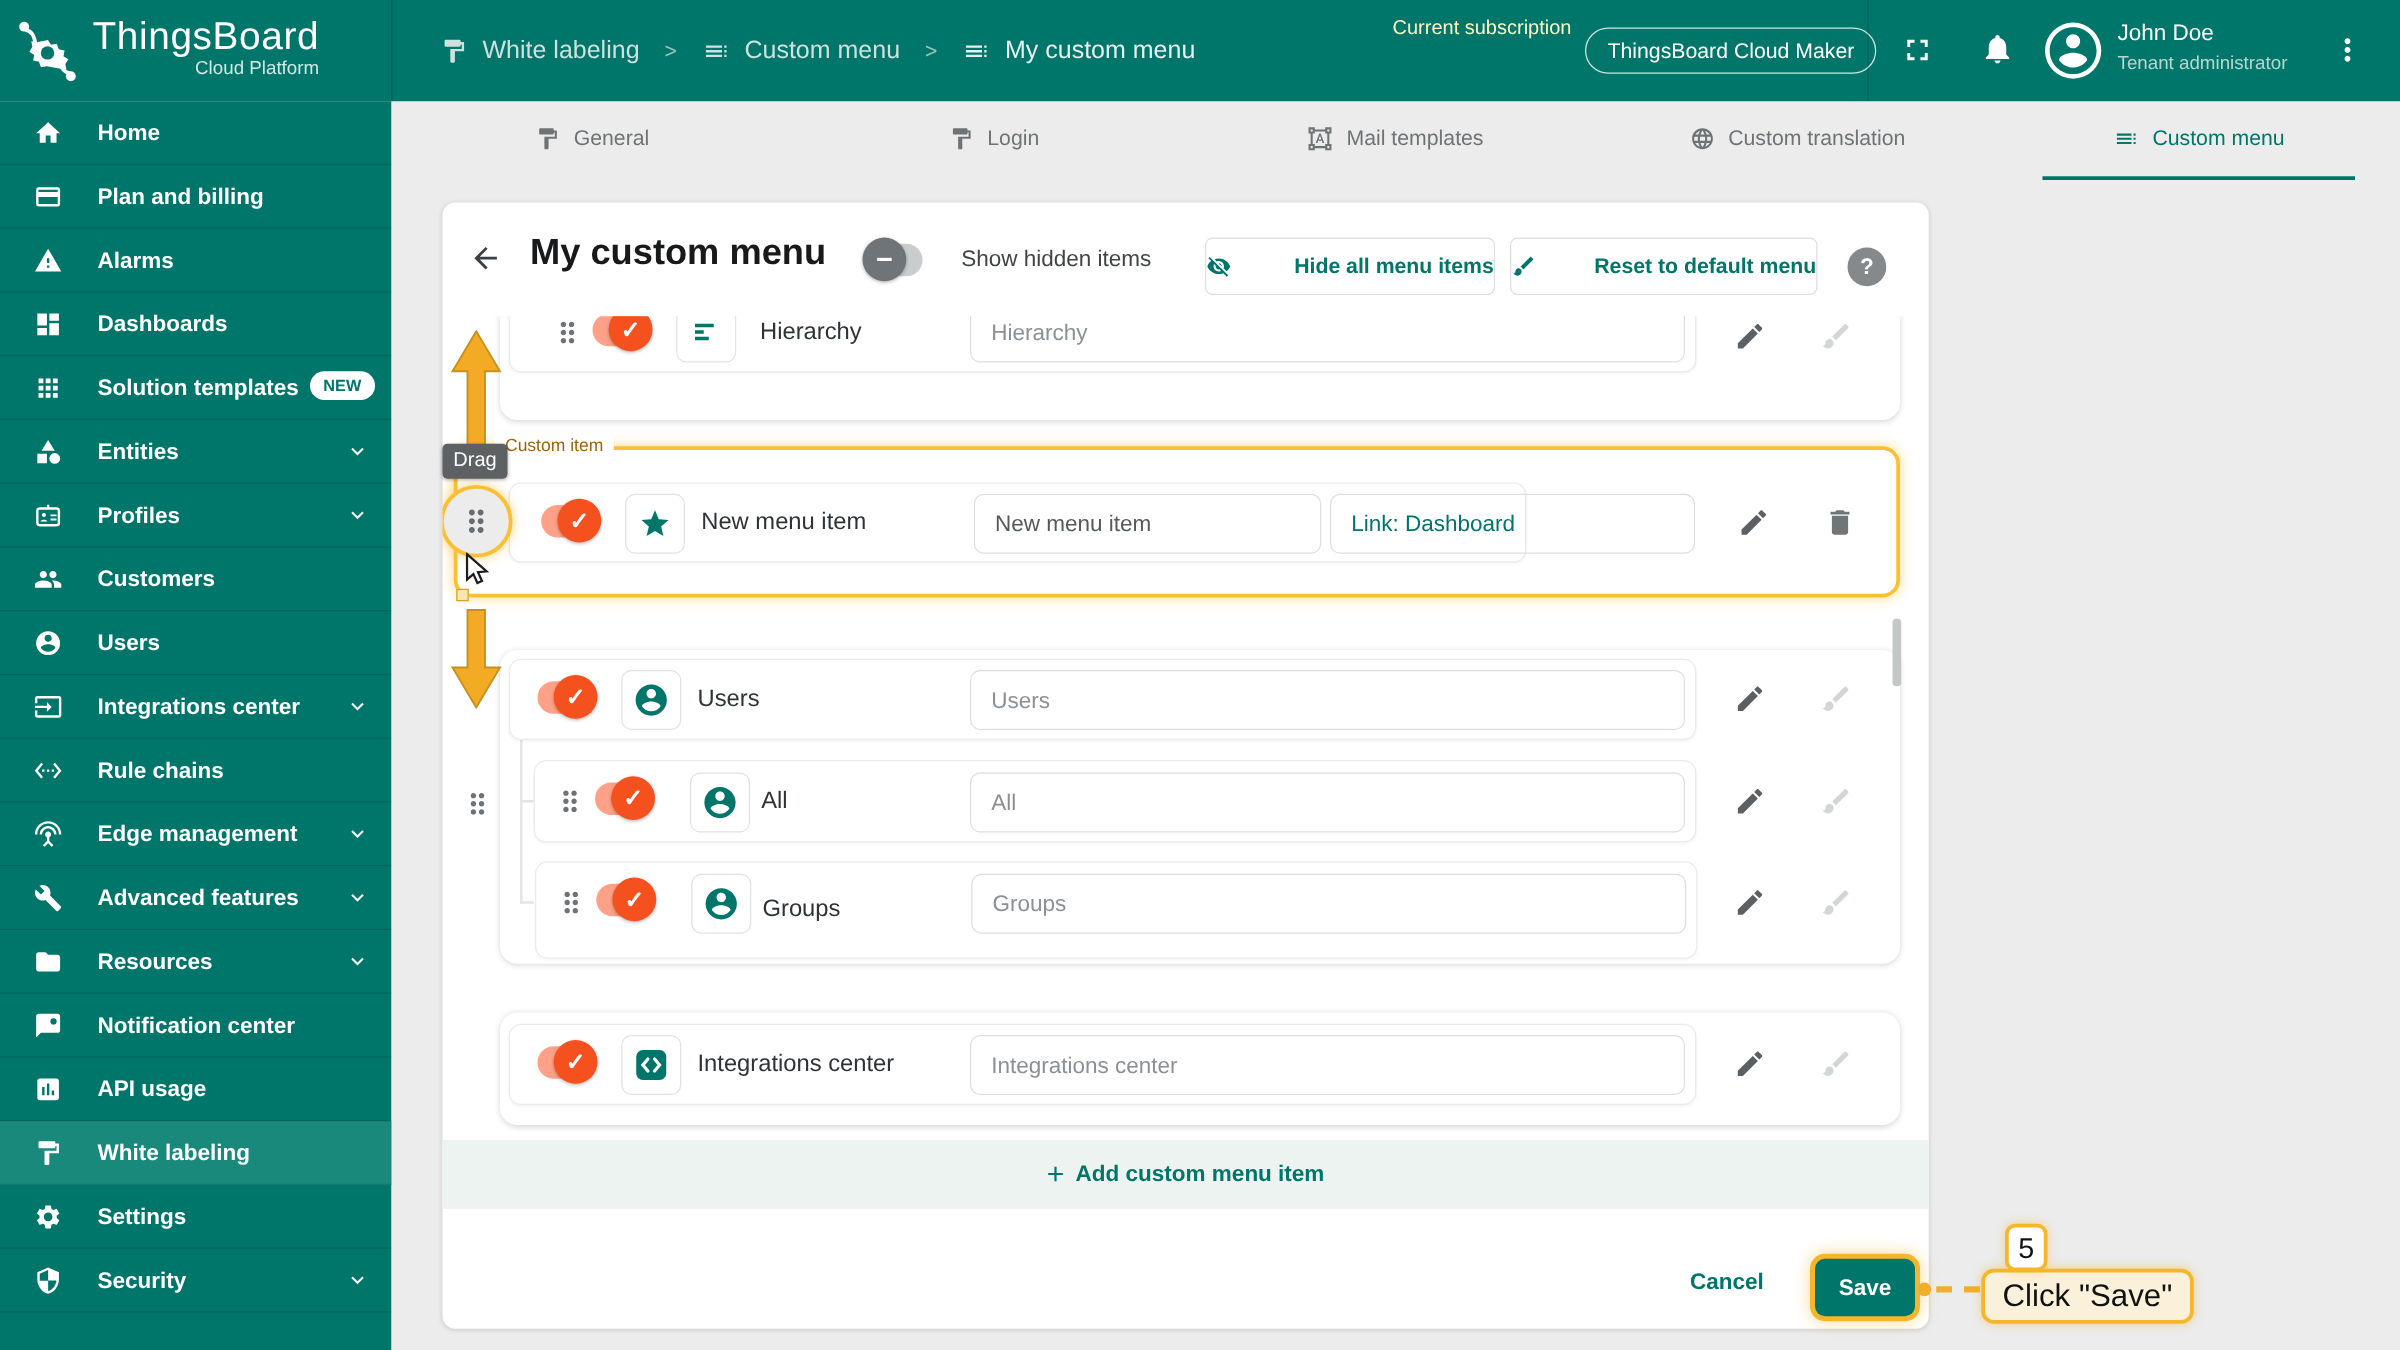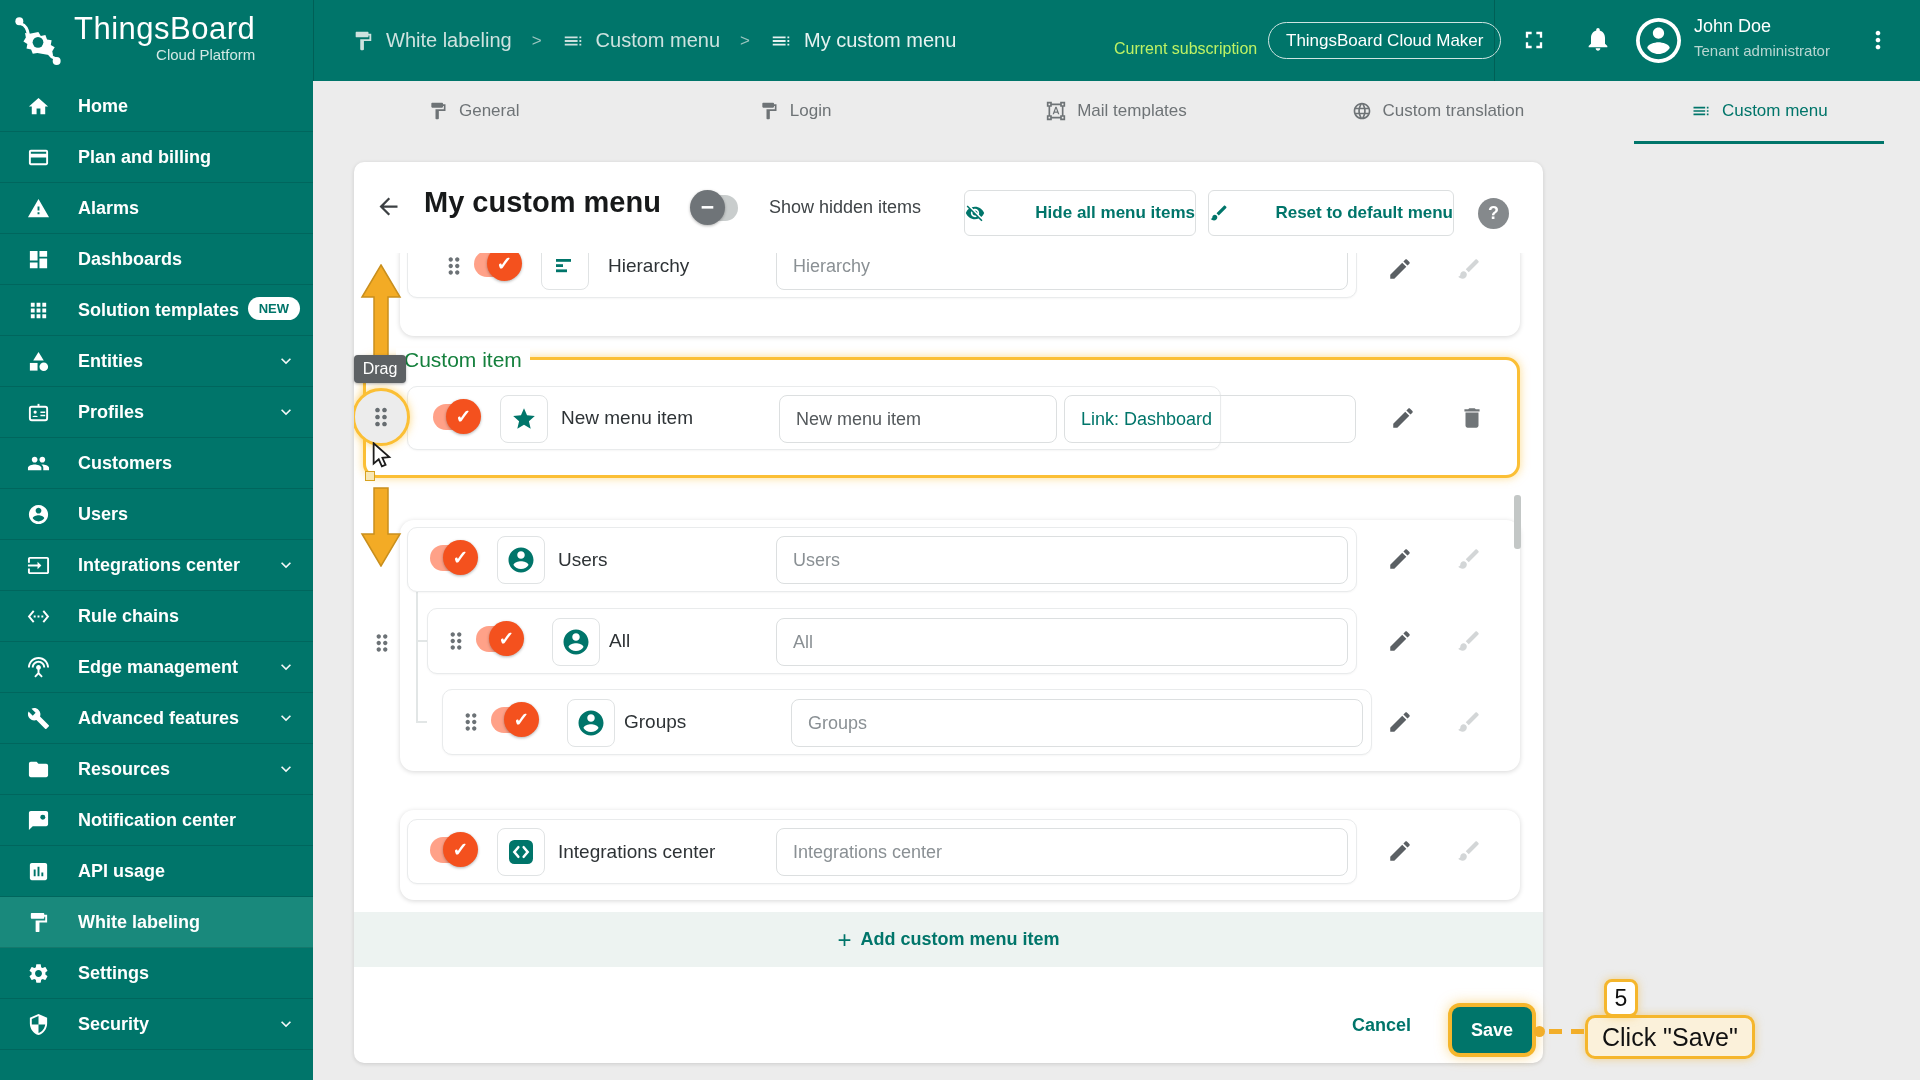--- a/index.html
+++ b/index.html
@@ -9,21 +9,21 @@
 
 .hdr{position:absolute;left:0;top:0;width:1920px;height:81px;background:#00756a;color:#fff;z-index:5}
 .logo-wrap{position:absolute;left:12px;top:12px;display:flex;align-items:flex-start;gap:10px}
 .logo-text{display:flex;flex-direction:column;align-items:flex-end}
 .logo-title{font-size:31px;font-weight:400;letter-spacing:.5px;line-height:34px}
 .logo-sub{font-size:15px;color:#d2e8e5;line-height:17px}
 .hdr-vdiv{position:absolute;top:0;width:1px;height:81px;background:rgba(0,0,0,.18)}
 .bc{position:absolute;left:352px;top:0;height:81px;display:flex;align-items:center;color:#cde2df;font-size:20px}
 .bc-item{display:flex;align-items:center;gap:12px;cursor:pointer}
 .bc-sep{font-size:17px;color:#9cc6c0;margin:0 20px}
-.subl{position:absolute;left:1114px;top:40px;font-size:16px;color:#bef264}
+.subl{position:absolute;left:1114px;top:14px;font-size:16px;color:#fef9c3}
 .pill{position:absolute;left:1268px;top:22px;height:37px;padding:0 17px;border:1px solid #cfe5e2;border-radius:19px;color:#fff;font-size:17px;display:flex;align-items:center}
 .hbtn{position:absolute;color:#fff;cursor:pointer}
 .avatar{position:absolute;left:1636px;top:18px;width:45px;height:45px;border-radius:50%;background:#fff;overflow:hidden}
 .uname{position:absolute;left:1694px;top:16px;font-size:18px;color:#fff}
 .urole{position:absolute;left:1694px;top:42px;font-size:15px;color:#b7d6d1}
 
 .sb{position:absolute;left:0;top:81px;width:313px;height:999px;background:#00756a;z-index:4}
 .sb-item{position:relative;height:51px;display:flex;align-items:center;padding-left:27px;gap:28px;color:#fff;font-size:18px;font-weight:600;border-bottom:1px solid rgba(0,0,0,.12);cursor:pointer}
 .sb-item.active{background:#19897c}
 .chev{position:absolute;right:17px;top:15px;opacity:.95}
@@ -36,21 +36,21 @@
 
 .card{position:absolute;left:354px;top:162px;width:1189px;height:901px;background:#fff;border-radius:10px;box-shadow:0 1px 4px rgba(0,0,0,.14);z-index:2}
 .backbtn{position:absolute;left:21px;top:31px;color:#3c4043;cursor:pointer}
 .title{position:absolute;left:70px;top:24px;font-size:29px;font-weight:700;color:#17191a}
 .sh-label{position:absolute;left:415px;top:35px;font-size:18px;color:#3f4447}
 .btn-outline{position:absolute;height:46px;border:1px solid #dcdfe0;border-radius:6px;color:#00756a;font-weight:700;font-size:17px;display:flex;align-items:center;justify-content:space-between;gap:10px;background:#fff;cursor:pointer}
 .help{position:absolute;left:1124px;top:36px;width:31px;height:31px;border-radius:50%;background:#85898c;color:#fff;font-size:18px;font-weight:700;display:flex;align-items:center;justify-content:center;cursor:pointer}
 .list{position:absolute;left:0;top:91px;width:100%;height:659px;overflow:hidden}
 .grp{position:absolute;background:#fff;border-radius:14px;box-shadow:0 1px 5px rgba(0,0,0,.16)}
 .grp.custom{border:3px solid #fbbf35;box-shadow:0 0 10px rgba(251,191,53,.55)}
-.legend{position:absolute;top:-12px;left:30px;background:#fff;padding:0 8px;font-size:21px;color:#15803d;z-index:1}
+.legend{position:absolute;top:-12px;left:30px;background:#fff;padding:0 8px;font-size:14px;color:#a16207;z-index:1}
 .row{position:absolute;background:#fff;border:1px solid #e9ebec;border-radius:10px;box-shadow:0 1px 2px rgba(0,0,0,.04)}
 .dots{position:absolute;top:19px;color:#6c7276;cursor:grab}
 .tgl{position:absolute;top:17px;width:44px;height:26px;border-radius:13px;background:#ffa188;cursor:pointer}
 .tgl::after{content:'✓';position:absolute;right:-4px;top:-5px;width:35px;height:35px;border-radius:50%;background:#f4511e;color:#fff;font-size:19px;font-weight:700;display:flex;align-items:center;justify-content:center;box-shadow:0 1px 3px rgba(0,0,0,.3)}
 .tgl.off{background:#c9cdcd}
 .tgl.off::after{content:'−';left:-4px;right:auto;background:#6f7478;font-size:23px}
 .iconbtn{position:absolute;top:8px;width:48px;height:48px;border:1px solid #e0e3e4;border-radius:8px;display:flex;align-items:center;justify-content:center;background:#fff;color:#00756a;cursor:pointer}
 .lbl{position:absolute;top:0;height:100%;display:flex;align-items:center;font-size:19px;color:#2e3336}
 .inp{position:absolute;top:8px;height:48px;border:1px solid #dcdfe0;border-radius:8px;padding:0 16px;font-size:18px;color:#8a9094;background:#fff;font-family:inherit;outline:none}
 .inp.dark{color:#54595c}
@@ -544,21 +544,21 @@
             <svg width="26" height="26" viewBox="0 0 24 24" fill="currentColor">
               <path d="M3 17.25V21h3.75L17.81 9.94l-3.75-3.75L3 17.25zM20.71 7.04c.39-.39.39-1.02 0-1.41l-2.34-2.34c-.39-.39-1.02-.39-1.41 0l-1.83 1.83 3.75 3.75 1.83-1.83z"></path>
             </svg>
           </span>
         <span class="act brushd" style="left:1053px;top:105px">
             <svg width="26" height="26" viewBox="0 0 24 24" fill="currentColor">
               <path d="M7 14c-1.66 0-3 1.34-3 3 0 1.31-1.16 2-2 2 .92 1.22 2.49 2 4 2 2.21 0 4-1.79 4-4 0-1.66-1.34-3-3-3zm13.71-9.37l-1.34-1.34c-.39-.39-1.02-.39-1.41 0L9 12.25 11.75 15l8.96-8.96c.39-.39.39-1.02 0-1.41z"></path>
             </svg>
           </span>
 
-        <div class="row" style="left:42px;top:169px;width:930px;height:66px">
+        <div class="row" style="left:28px;top:169px;width:930px;height:78px">
           <span class="dots" style="left:15px">
               <svg width="26" height="26" viewBox="0 0 24 24" fill="currentColor">
                 <path d="M11 18c0 1.1-.9 2-2 2s-2-.9-2-2 .9-2 2-2 2 .9 2 2zm-2-8c-1.1 0-2 .9-2 2s.9 2 2 2 2-.9 2-2-.9-2-2-2zm0-6c-1.1 0-2 .9-2 2s.9 2 2 2 2-.9 2-2-.9-2-2-2zm6 4c1.1 0 2-.9 2-2s-.9-2-2-2-2 .9-2 2 .9 2 2 2zm0 2c-1.1 0-2 .9-2 2s.9 2 2 2 2-.9 2-2-.9-2-2-2zm0 6c-1.1 0-2 .9-2 2s.9 2 2 2 2-.9 2-2-.9-2-2-2z"></path>
               </svg>
             </span>
           <span class="tgl" style="left:48px"></span>
           <span class="iconbtn" style="left:124px;top:9px">
               <svg width="30" height="30" viewBox="0 0 24 24" fill="currentColor">
                 <path d="M12 2C6.48 2 2 6.48 2 12s4.48 10 10 10 10-4.48 10-10S17.52 2 12 2zm0 3c1.66 0 3 1.34 3 3s-1.34 3-3 3-3-1.34-3-3 1.34-3 3-3zm0 14.2c-2.5 0-4.71-1.28-6-3.22.03-1.99 4-3.08 6-3.08 1.99 0 5.97 1.09 6 3.08-1.29 1.94-3.5 3.22-6 3.22z"></path>
               </svg>

